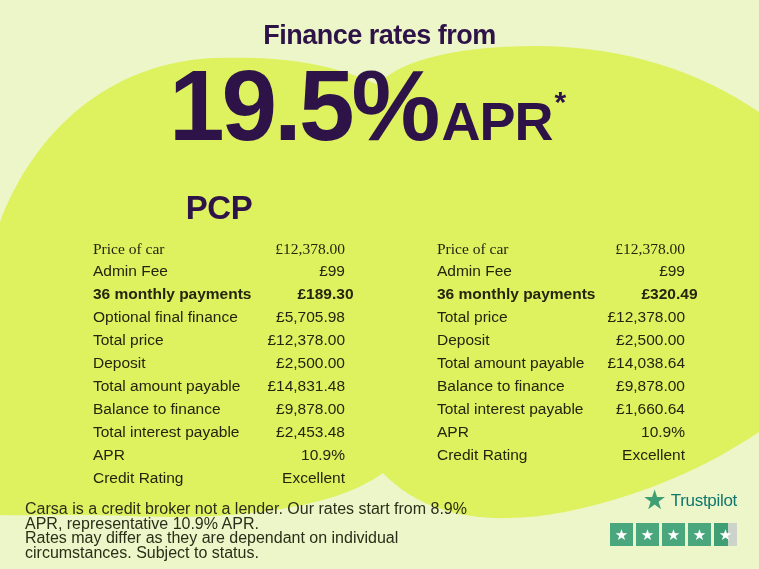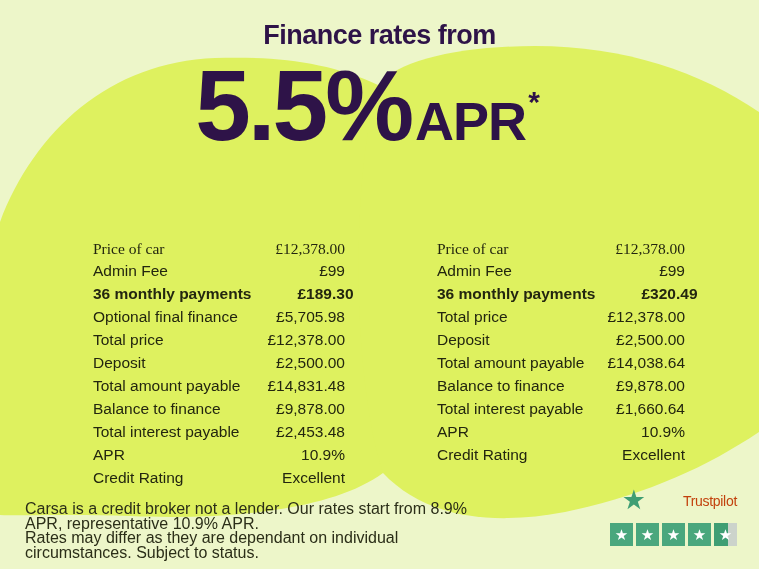--- a/index.html
+++ b/index.html
@@ -48,21 +48,21 @@
   .disclaimer{
     position:absolute;left:25px;top:502px;width:480px;
     font-size:16px;line-height:14.5px;font-weight:500;color:#2b2e18;
   }
   .trustpilot{
     position:absolute;right:22px;top:487px;
     display:flex;flex-direction:column;align-items:flex-end;
   }
   .tp-logo{display:flex;align-items:center;}
   .tp-logo .tp-star-glyph{font-size:27px;line-height:27px;color:#3f9e73;margin-right:4px;}
-  .tp-logo .tp-word{font-size:14px;font-weight:500;color:#c2410c;letter-spacing:-0.3px;margin-left:33px;}
+  .tp-logo .tp-word{font-size:17px;font-weight:500;color:#0f766e;letter-spacing:-0.3px;}
   .tp-stars{display:flex;margin-top:9px;}
   .tp-star-box{
     width:23px;height:23px;margin-left:3px;
     background:#4aa77d;
     display:flex;align-items:center;justify-content:center;
   }
   .tp-star-box:first-child{margin-left:0;}
   .tp-star-box .g{color:#ffffff;font-size:15px;line-height:15px;}
   .tp-star-box.half{
     background:linear-gradient(to right,#4aa77d 0 60%,#ccd3cb 60% 100%);
@@ -87,25 +87,26 @@
              L 759,432
              C 705,468 645,495 565,512
              C 480,528 420,512 383,473
              C 352,380 350,180 378,85
              Z"></path>
   </svg>
 
   <div class="eyebrow">Finance rates from</div>
 
   <div class="hero">
-    <span class="rate">5.5%</span>
+    <span class="rate">19.5%</span>
     <span class="apr">APR</span>
     <span class="asterisk">*</span>
   </div>
 
+  <div class="col-title left">PCP</div>
 
   <div class="table left">
       <div class="row">
         <span class="lbl">Price of car</span>
         <span class="val">£12,378.00</span>
       </div>
       <div class="row">
         <span class="lbl">Admin Fee</span>
         <span class="val">£99</span>
       </div>

